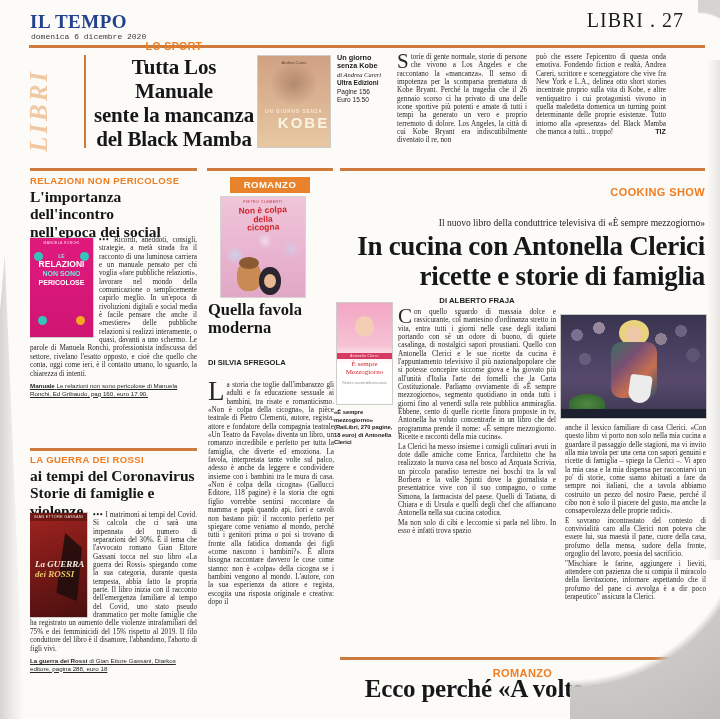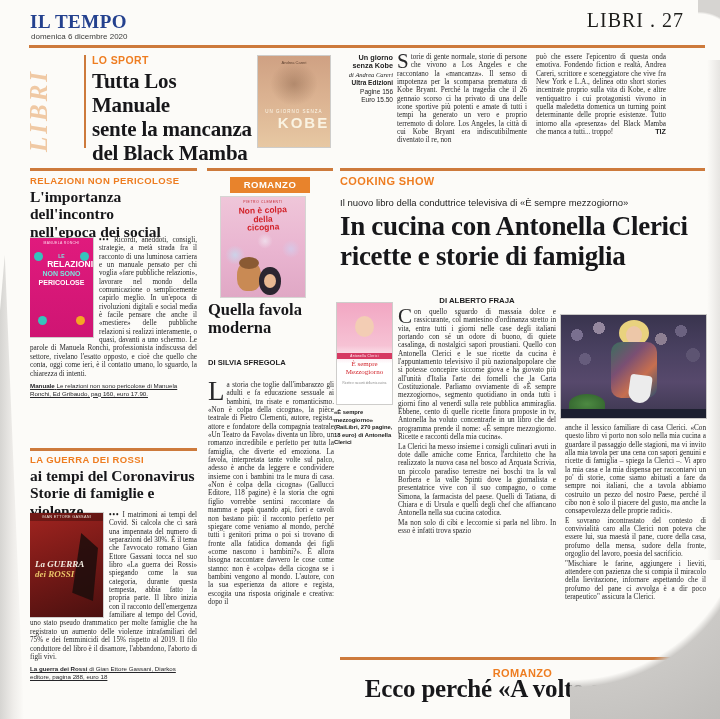--- a/index.html
+++ b/index.html
@@ -3,21 +3,21 @@
 <meta charset="utf-8">
 <style>
   * { margin:0; padding:0; box-sizing:border-box; }
   html,body { width:720px; height:719px; }
   body { font-family:"Liberation Serif", serif; background:#ffffff; }
   .page { position:relative; width:720px; height:719px; background:#fcfbf8; overflow:hidden; }
 
   
   .masthead { position:absolute; left:30px; top:11px; font-family:"Liberation Serif",serif;
               font-weight:bold; font-size:19px; letter-spacing:.5px; color:#24418e; }
-  .date { position:absolute; left:31px; top:32px; font-family:Liberation Sans, sans-serif;
+  .date { position:absolute; left:31px; top:32px; font-family:Liberation Mono, monospace;
           font-size:8px; color:#3c3c3a;text-align:center; }
   .section-page { position:absolute; right:36px; top:9px; font-size:20px; color:#1d1d1b; letter-spacing:1px; }
 
   
   .rule { position:absolute; height:3px; background:#cd7a3c; }
   .vrule { position:absolute; width:2px; background:#cd7a3c; }
 
   .kicker { font-family:"Liberation Sans",sans-serif; font-weight:bold; color:#ee7d21; letter-spacing:.4px; }
   .headline { font-family:"Liberation Serif",serif; font-weight:bold; color:#17171a; }
   .bodytext { font-size:7.2px; line-height:1.16; text-align:justify; color:#28282a; }
@@ -28,63 +28,63 @@
                     line-height:1.25; color:#26262a; text-decoration:underline; }
   .caption-footer b { font-weight:bold; }
   .sig { font-weight:bold; font-family:"Liberation Sans",sans-serif; float:right; }
 
   
   .side-label { position:absolute; left:25px; top:56px; height:96px; writing-mode:vertical-rl;
                 transform:rotate(180deg); font-style:italic; font-weight:bold; font-size:25px;
                 letter-spacing:3px; color:#f0c9a4; }
 
   
-  .sport-block { position:absolute; left:92px; top:54px; width:164px; text-align:left; }
+  .sport-block { position:absolute; left:92px; top:40px; width:164px; text-align:center; }
   .sport-block .kicker { font-size:10.5px; }
   .sport-headline { font-size:21px; line-height:1.15; margin-top:3px; letter-spacing:-.2px; }
 
   .kobe-cover { position:absolute; left:258px; top:56px; width:72px; height:91px;
                 background:linear-gradient(180deg,#cfa183 0%,#dbb291 45%,#e7c8a3 100%);
                 box-shadow:0 0 0 1px rgba(0,0,0,.18); overflow:hidden; text-align:center; }
   .kobe-cover::before { content:''; position:absolute; top:6px; left:12px; right:12px; height:44px;
                 background:radial-gradient(ellipse at center, rgba(118,80,56,.38), rgba(0,0,0,0) 70%); }
   .kobe-author { position:relative; font-family:"Liberation Sans",sans-serif; font-size:4px; color:#5f4230; padding-top:4px; }
   .kobe-line1 { position:relative; margin-top:44px; font-family:"Liberation Sans",sans-serif;
                 font-size:4.5px; letter-spacing:1px; color:#fdf8ea; }
   .kobe-title { position:relative; font-family:"Liberation Sans",sans-serif; font-weight:bold;
                 font-size:15px; letter-spacing:2px; color:#faf3e2;padding-left:19px; }
   .kobe-info { position:absolute; left:337px; top:54px; width:56px; font-family:"Liberation Sans",sans-serif;
-               font-size:6.5px; line-height:1.3; color:#222;text-align:right; }
+               font-size:6.5px; line-height:1.3; color:#222; }
   .kobe-info .b-title { font-weight:bold; font-size:7.3px; line-height:1.15; }
   .kobe-info .b-author { font-style:italic; font-family:"Liberation Serif",serif; }
   .kobe-info .b-pub { font-weight:bold; }
 
   .sport-col1 { position:absolute; left:397px; top:53px; width:130px; height:108px; overflow:hidden; }
   .sport-col2 { position:absolute; left:536px; top:53px; width:130px; height:108px; overflow:hidden; }
 
   
   .rel-kicker { position:absolute; left:30px; top:175px; font-size:9.5px; }
   .rel-headline { position:absolute; left:30px; top:188px; width:170px; font-size:15.5px; line-height:1.12; }
   .rel-art { position:absolute; left:30px; top:236px; width:167px; height:209px; overflow:hidden; }
   .cover-float { float:left; margin:2px 6px 2px 0; box-shadow:0 0 0 1px rgba(0,0,0,.18); position:relative; overflow:hidden; }
   .rel-cover { width:63px; height:99px; background:linear-gradient(180deg,#e01a7d,#cf1573); text-align:center; }
   .rel-author { font-family:"Liberation Sans",sans-serif; font-size:3.4px; color:#ffd9ec; padding-top:3px; letter-spacing:.4px; }
   .rel-title { margin-top:8px; font-family:"Liberation Sans",sans-serif; font-weight:bold; line-height:1.25; }
   .rel-l0 { font-size:5px;  color:#7ae6df; }
-  .rel-l1 { font-size:8.5px; color:#ffffff;text-align:right; }
+  .rel-l1 { font-size:8.5px; color:#ffffff; }
   .rel-l2 { font-size:7px;  color:#7ae6df; }
   .rel-l3 { font-size:7px;  color:#ffffff; }
   .rel-dot { position:absolute; width:9px; height:9px; border-radius:50%; background:#35c4bc; }
   .rel-dot.d1 { left:4px; top:14px; } .rel-dot.d2 { right:4px; top:14px; }
   .rel-dot.d3 { left:8px; bottom:12px; } .rel-dot.d4 { right:8px; bottom:12px; background:#f5a623; }
 
   .guerra-kicker { position:absolute; left:30px; top:454px; font-size:9.5px; }
   .guerra-headline { position:absolute; left:30px; top:467px; width:172px; font-size:15.5px; line-height:1.12; }
   .guerra-art { position:absolute; left:30px; top:511px; width:167px; height:208px; overflow:hidden; }
-  .guerra-cover { width:73px; height:104px; background:linear-gradient(160deg,#a02420 0%,#7e1b18 40%,#4a100f 100%); }
+  .guerra-cover { width:57px; height:104px; background:linear-gradient(160deg,#a02420 0%,#7e1b18 40%,#4a100f 100%); }
   .guerra-cover::after { content:''; position:absolute; right:5px; top:20px; width:28px; height:68px;
       background:#1c0d0c; clip-path:polygon(40% 0,100% 22%,82% 100%,8% 88%); opacity:.85; }
   .guerra-author { font-family:"Liberation Sans",sans-serif; font-size:3.8px; color:#e9e4da; text-align:center;
       background:rgba(0,0,0,.28); padding:2px 0; letter-spacing:.3px; }
   .guerra-title { position:absolute; left:5px; top:46px; font-style:italic; font-weight:bold;
       font-size:9px; line-height:1.15; color:#f2ece0; z-index:2; }
   .guerra-title .t2 { color:#e9c468; }
 
   
   .fav-tagwrap { position:absolute; left:207px; top:174px; width:126px; text-align:center; }
@@ -105,23 +105,23 @@
   .cic-man::before { content:''; position:absolute; top:-4px; left:2px; width:20px; height:12px; background:#8a5a33; border-radius:50%; }
   .cic-woman { position:absolute; bottom:2px; left:38px; width:22px; height:28px; background:#2b2530; border-radius:48%; }
   .cic-woman::after { content:''; position:absolute; top:7px; left:5px; width:12px; height:14px; background:#e8b892; border-radius:50%; }
   .fav-headline { position:absolute; left:208px; top:301px; width:126px; font-size:16.5px; line-height:1.1; }
   .fav-byline { position:absolute; left:208px; top:358px; width:126px; font-family:"Liberation Sans",sans-serif;
                 font-weight:bold; font-size:7.6px; color:#1d1d1f; }
   .fav-body { position:absolute; left:208px; top:381px; width:126px; height:338px; overflow:hidden; }
   .fav-body .dropcap { font-size:27px; line-height:21px; }
 
   
-  .cook-head { position:absolute; left:340px; top:175px; width:365px; text-align:left; }
+  .cook-head { position:absolute; left:340px; top:186px; width:365px; text-align:right; }
   .cook-head .kicker { font-size:11px; }
-  .cook-sub { font-family:Liberation Sans, sans-serif; font-size:9.5px; color:#222; margin-top:10px; }
+  .cook-sub { font-family:Liberation Serif, serif; font-size:9.5px; color:#222; margin-top:20px; }
   .cook-headline { font-size:27px; line-height:1.12; margin-top:3px; letter-spacing:-.3px; }
   .cook-byline { position:absolute; left:398px; top:296px; width:158px; text-align:center;
                  font-family:"Liberation Sans",sans-serif; font-weight:bold; font-size:7.8px; color:#1d1d1f; }
   .mez-cover { position:absolute; left:337px; top:303px; width:55px; height:101px;
                background:linear-gradient(180deg,#f2a7c3 0%,#f6c2d4 42%,#ffffff 60%);
                box-shadow:0 0 0 1px rgba(0,0,0,.18); overflow:hidden; }
   .mez-hair { position:absolute; top:5px; left:9px; width:37px; height:33px;
               background:radial-gradient(circle,#f0d98a 30%,#e2c express 70%,#e3c269 70%); border-radius:50%; }
   .mez-face { position:absolute; top:13px; left:18px; width:19px; height:21px; background:#f3cdb4; border-radius:50%; }
   .mez-band { position:absolute; top:50px; width:100%; background:#d63a63; color:#fff;

